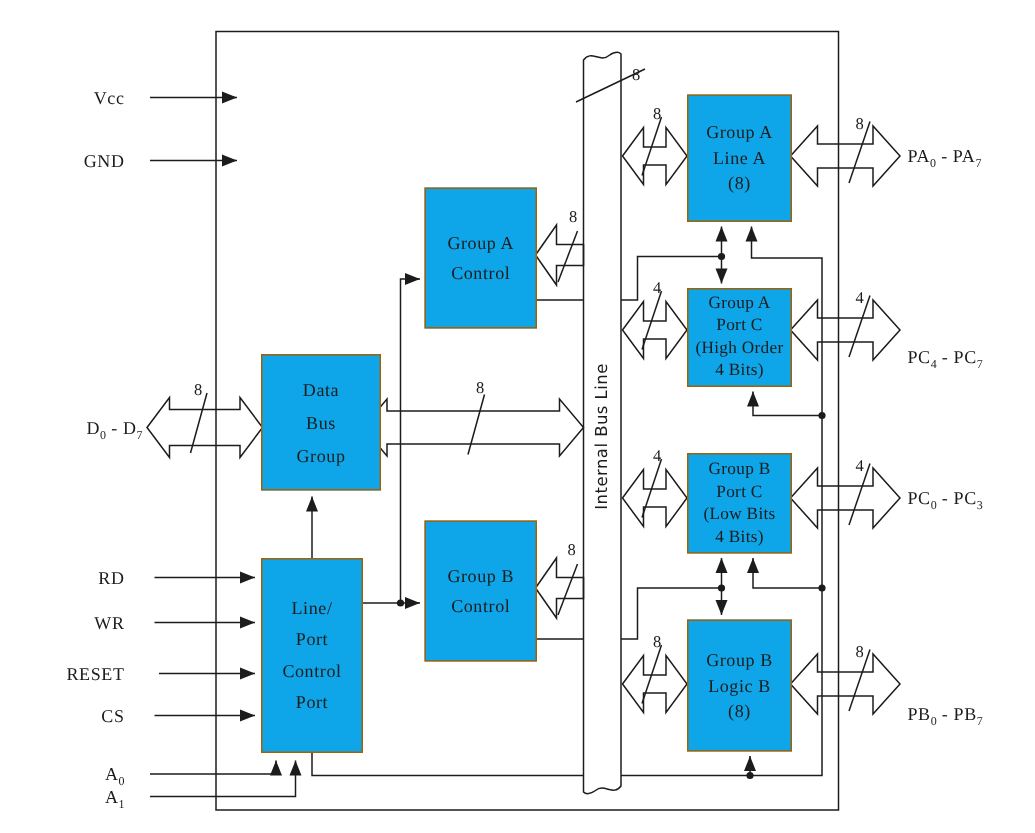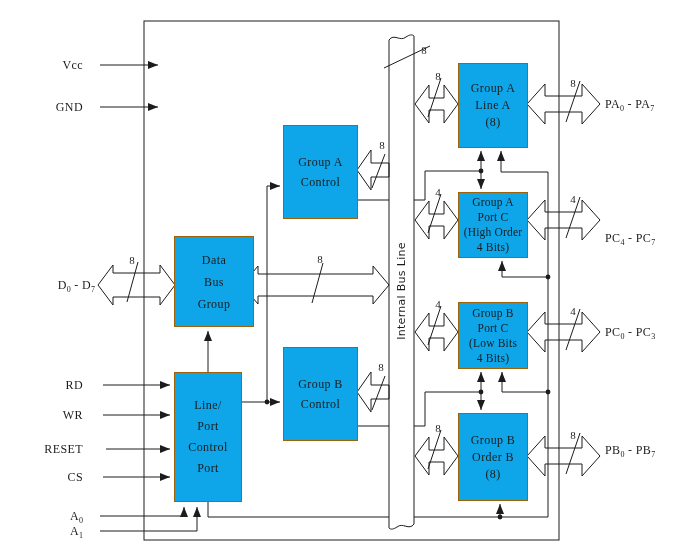--- a/index.html
+++ b/index.html
@@ -135,21 +135,21 @@
   <div class="lbl rt" style="top:379px">RD</div>
   <div class="lbl rt" style="top:409px">WR</div>
   <div class="lbl rt" style="top:443px">RESET</div>
   <div class="lbl rt" style="top:471px">CS</div>
   <div class="lbl rt" style="top:510px"><span>A</span><sub>0</sub></div>
   <div class="lbl rt" style="top:525px"><span>A</span><sub>1</sub></div>
 
   <div class="lbl" style="left:605px;top:98px"><span>PA</span><sub>0</sub><span> - PA</span><sub>7</sub></div>
   <div class="lbl" style="left:605px;top:232px"><span>PC</span><sub>4</sub><span> - PC</span><sub>7</sub></div>
   <div class="lbl" style="left:605px;top:326px"><span>PC</span><sub>0</sub><span> - PC</span><sub>3</sub></div>
-  <div class="lbl" style="left:605px;top:444px"><span>PB</span><sub>0</sub><span> - PB</span><sub>7</sub></div>
+  <div class="lbl" style="left:605px;top:470px"><span>PB</span><sub>0</sub><span> - PB</span><sub>7</sub></div>
 
   <div class="num" style="left:132px;top:255px">8</div>
   <div class="num" style="left:320px;top:254px">8</div>
   <div class="num" style="left:424px;top:45px">8</div>
   <div class="num" style="left:382px;top:140px">8</div>
   <div class="num" style="left:381px;top:362px">8</div>
   <div class="num" style="left:438px;top:71px">8</div>
   <div class="num" style="left:438px;top:187px">4</div>
   <div class="num" style="left:438px;top:299px">4</div>
   <div class="num" style="left:438px;top:423px">8</div>
@@ -189,19 +189,19 @@
     <span>4 Bits)</span>
   </div>
   <div class="box lh15" style="left:458px;top:302px;width:70px;height:67px">
     <span>Group B</span>
     <span>Port C</span>
     <span>(Low Bits</span>
     <span>4 Bits)</span>
   </div>
   <div class="box lh17" style="left:458px;top:413px;width:70px;height:88px">
     <span>Group B</span>
-    <span>Order B</span>
+    <span>Logic B</span>
     <span>(8)</span>
   </div>
 
   <div class="buslabel">Internal Bus Line</div>
 
 </div>
 
 </body></html>

